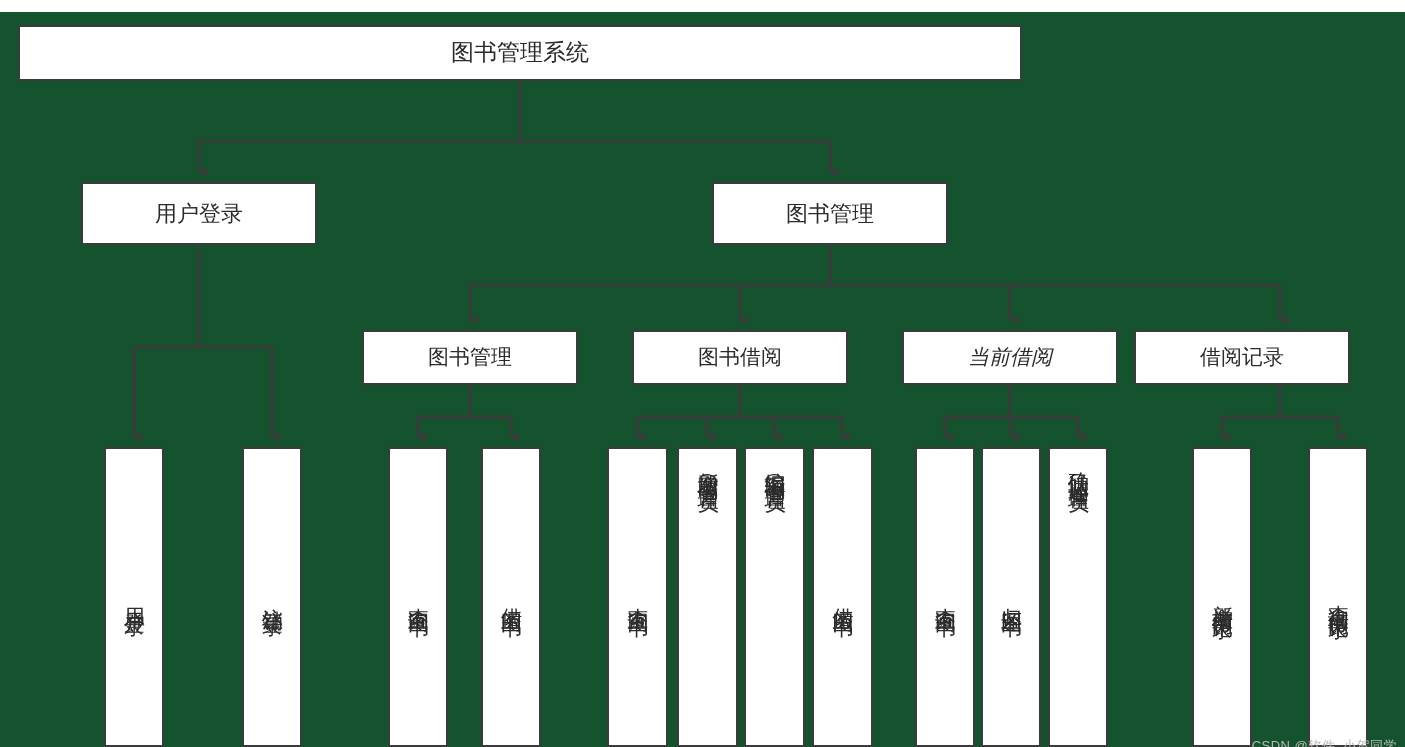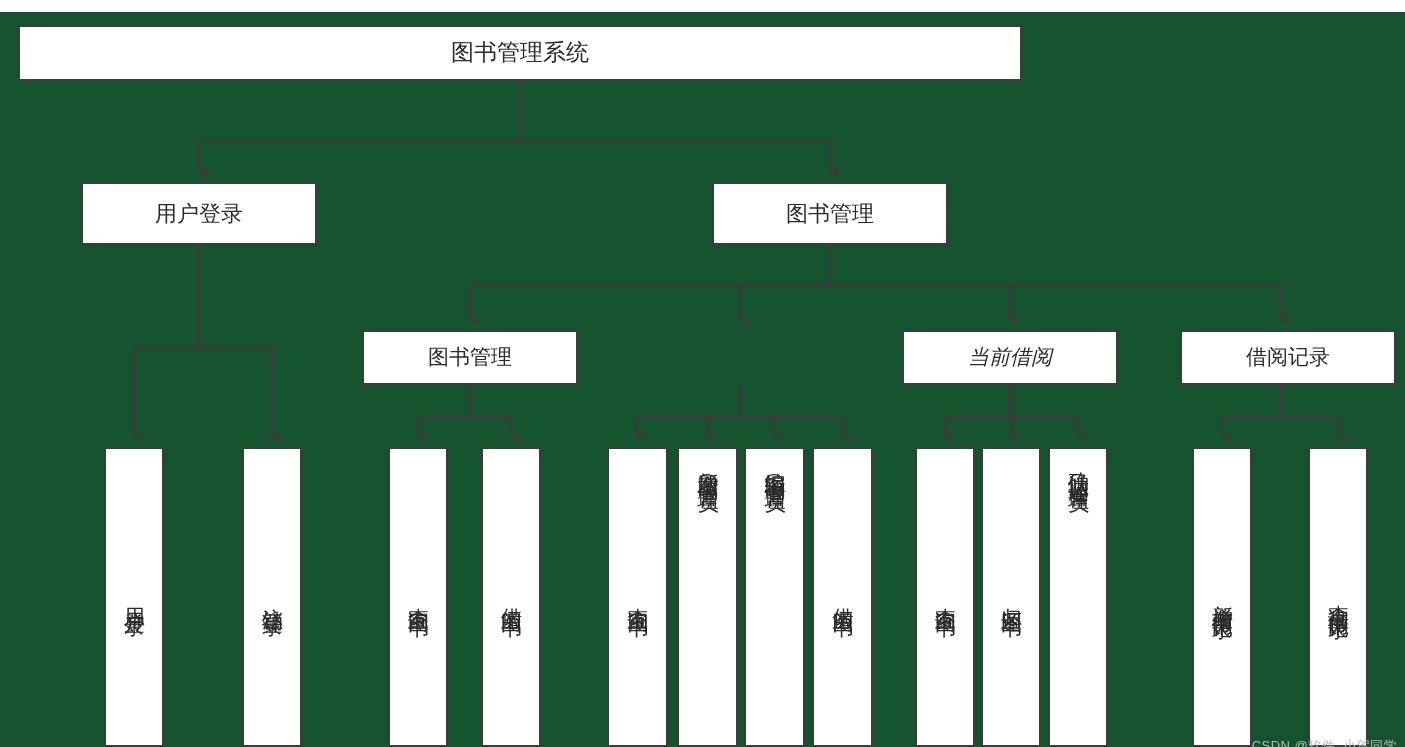--- a/index.html
+++ b/index.html
@@ -131,24 +131,25 @@
   </svg>
 
   <div class="node root" style="left:18px;top:13px;width:1004px;height:56px;">图书管理系统</div>
 
   <div class="node lvl1" style="left:81px;top:170px;width:236px;height:63px;">用户登录</div>
 
   <div class="node lvl1" style="left:712px;top:170px;width:236px;height:63px;">图书管理</div>
 
   <div class="node lvl2" style="left:362px;top:318px;width:216px;height:55px;">图书管理</div>
 
+  <div class="node lvl2" style="left:632px;top:318px;width:216px;height:55px;">图书借阅</div>
 
   <div class="node lvl2" style="left:902px;top:318px;width:216px;height:55px;font-style:italic;">当前借阅</div>
 
-  <div class="node lvl2" style="left:1180px;top:318px;width:216px;height:55px;text-align:right;">借阅记录</div>
+  <div class="node lvl2" style="left:1134px;top:318px;width:216px;height:55px;text-align:right;">借阅记录</div>
 
   <div class="node leaf" style="left:104px;top:435px;width:60px;height:300px;">
     <span class="leaf-label">用户登录</span>
   </div>
 
   <div class="node leaf" style="left:242px;top:435px;width:60px;height:300px;">
     <span class="leaf-label">注销登录</span>
   </div>
 
   <div class="node leaf" style="left:388px;top:435px;width:60px;height:300px;">

